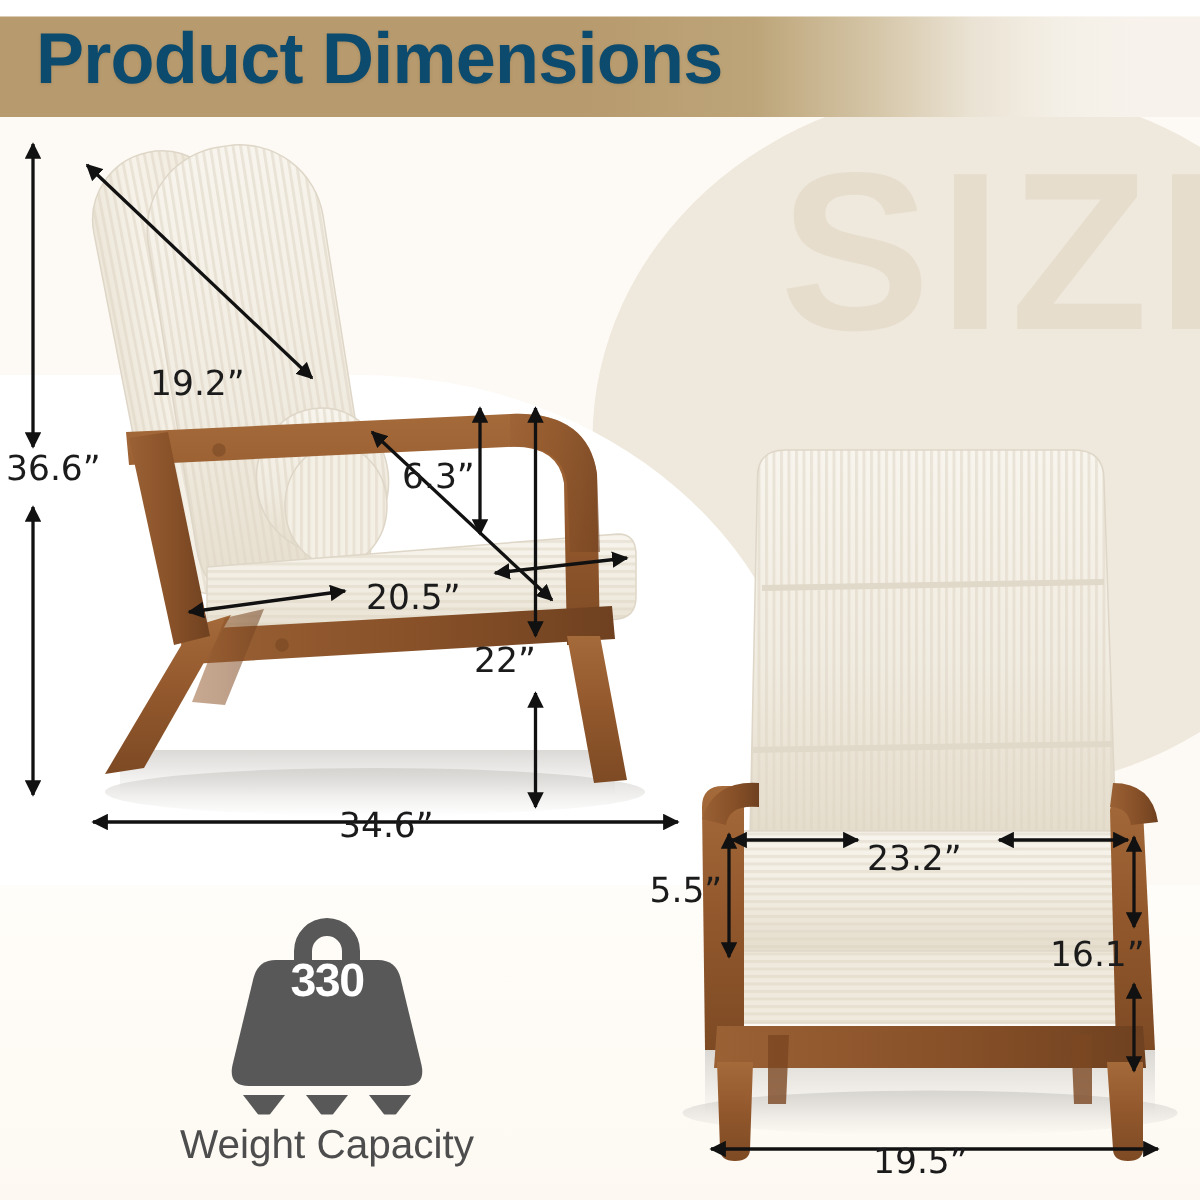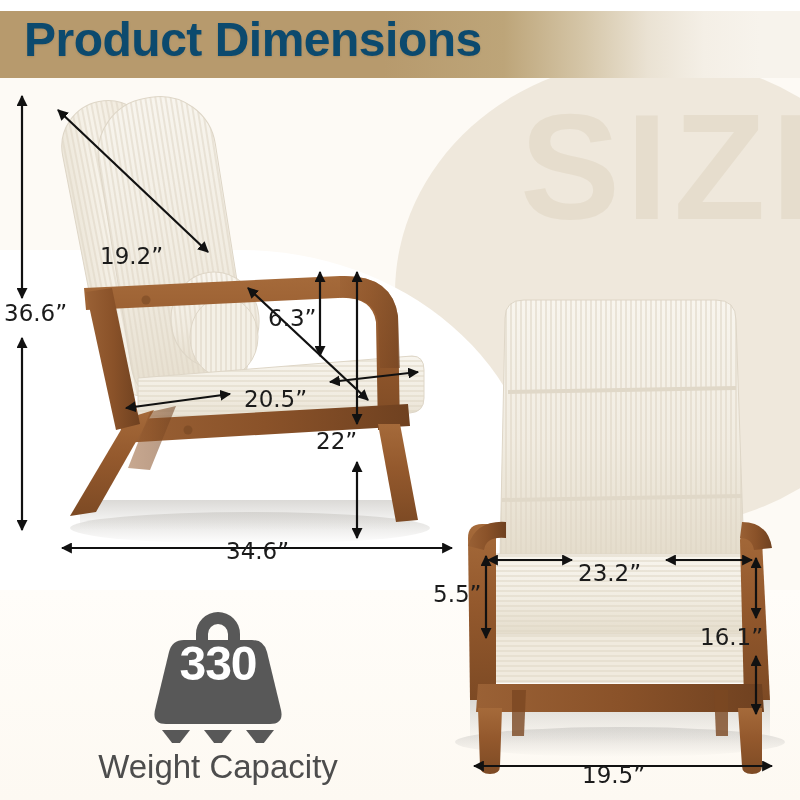--- a/index.html
+++ b/index.html
@@ -63,29 +63,29 @@
   }
   .dim.lg { font-size:23px; }
 
   
   svg.layer { position:absolute; inset:0; width:800px; height:800px; overflow:visible; }
 
   
   .weight-block { position:absolute; left:118px; top:608px; width:260px; height:180px; }
   .weight-num {
     position:absolute; left:0; top:28px; width:200px; text-align:center;
-    font-size:48px; font-weight:bold; color:#ffffff; letter-spacing:-1px;
+    font-size:31px; font-weight:bold; color:#ffffff; letter-spacing:-1px;
   }
   .weight-unit {
     position:absolute; left:0; top:75px; width:200px; text-align:center;
     font-size:27px; font-weight:bold; color:#ffffff; letter-spacing:0px;
   }
   .weight-caption {
     position:absolute; left:-24px; top:140px; width:248px; text-align:center;
-    font-size:33px; color:#4d4d4d;
+    font-size:27px; color:#4d4d4d;
   }
 </style>
 </head>
 <body>
 
 <div id="stage">
 
   <div class="bg-base"></div>
   <div class="bg-circle"></div>
   <div class="bg-watermark">SIZE</div>

